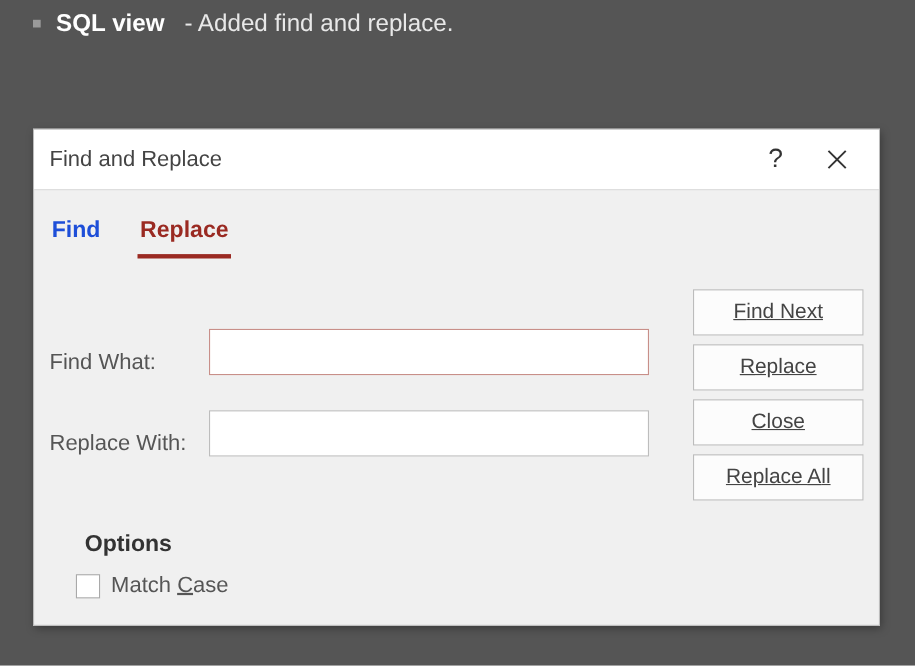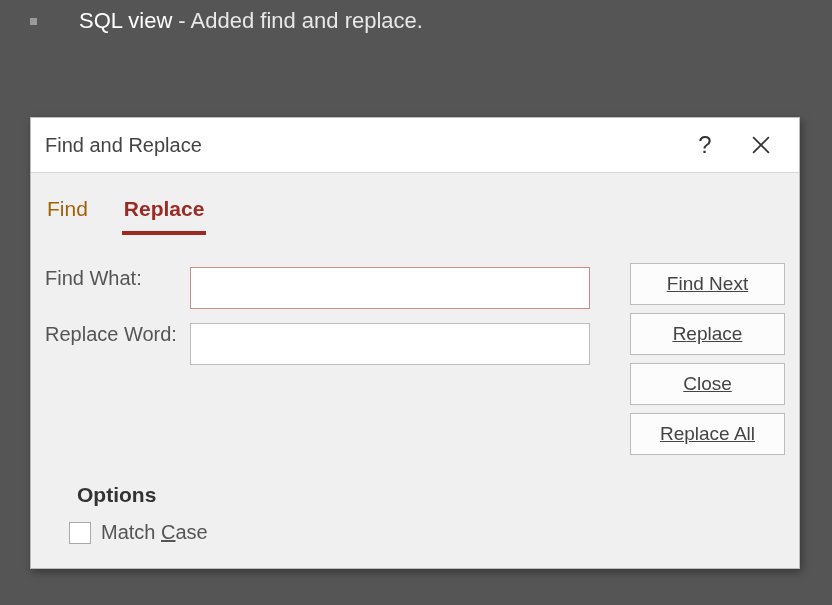--- a/index.html
+++ b/index.html
@@ -17,22 +17,22 @@
     display: flex;
     align-items: center;
   }
   .bullet {
     width: 7px;
     height: 7px;
     background: #9a9a9a;
     margin-right: 14px;
     flex: 0 0 auto;
   }
-  .page-header .bold { font-weight: 400; margin-left: 28px; }
-  .page-header .rest { font-weight: 400; color: #e8e8e8; margin-left: 6px; }
+  .page-header .bold { font-weight: 700; }
+  .page-header .rest { font-weight: 400; color: #e8e8e8; margin-left: 18px; }
   .dialog {
     position: absolute;
     left: 30px;
     top: 117px;
     width: 770px;
     height: 452px;
     background: #f0f0f0;
     border: 1px solid #bcbcbc;
     box-shadow: 2px 3px 8px rgba(0,0,0,0.35);
   }
@@ -61,37 +61,39 @@
   }
   .titlebar .help { font-weight: 400; font-size: 24px; }
   .titlebar .close svg { width: 18px; height: 18px; }
   .tabs {
     display: flex;
     padding: 20px 14px 0 14px;
     gap: 32px;
     font-size: 21px;
   }
   .tab {
-    color: #a16207;
+    color: #1d4ed8;
     padding: 4px 2px 10px 2px;
     cursor: pointer;
+    font-weight: bold;
   }
   .tab.active {
     color: #9a2a22;
     font-weight: 700;
     border-bottom: 4px solid #9a2a22;
   }
   .form-area {
     padding: 32px 14px 0 14px;
   }
   .row {
     display: flex;
-    align-items: flex-start;
+    align-items: flex-end;
     margin-bottom: 14px;
     height: 42px;
+    margin-top: 32px;
   }
   .row .label {
     width: 145px;
     color: #555;
     font-size: 20px;
   }
   .row input[type="text"] {
     flex: 0 0 400px;
     height: 42px;
     border: 1px solid #bdbdbd;
@@ -184,21 +186,21 @@
     <div class="tab">Find</div>
     <div class="tab active">Replace</div>
   </div>
 
   <div class="form-area">
     <div class="row">
       <span class="label">Find What:</span>
       <input type="text" class="focused" value="" style="">
     </div>
     <div class="row">
-      <span class="label">Replace Word:</span>
+      <span class="label">Replace With:</span>
       <input type="text" value="" style="">
     </div>
   </div>
 
   <div class="buttons">
     <button class="btn">
         <span><span class="u">F</span>ind Next</span>
       </button>
     <button class="btn">
         <span><span class="u">R</span>eplace</span>

